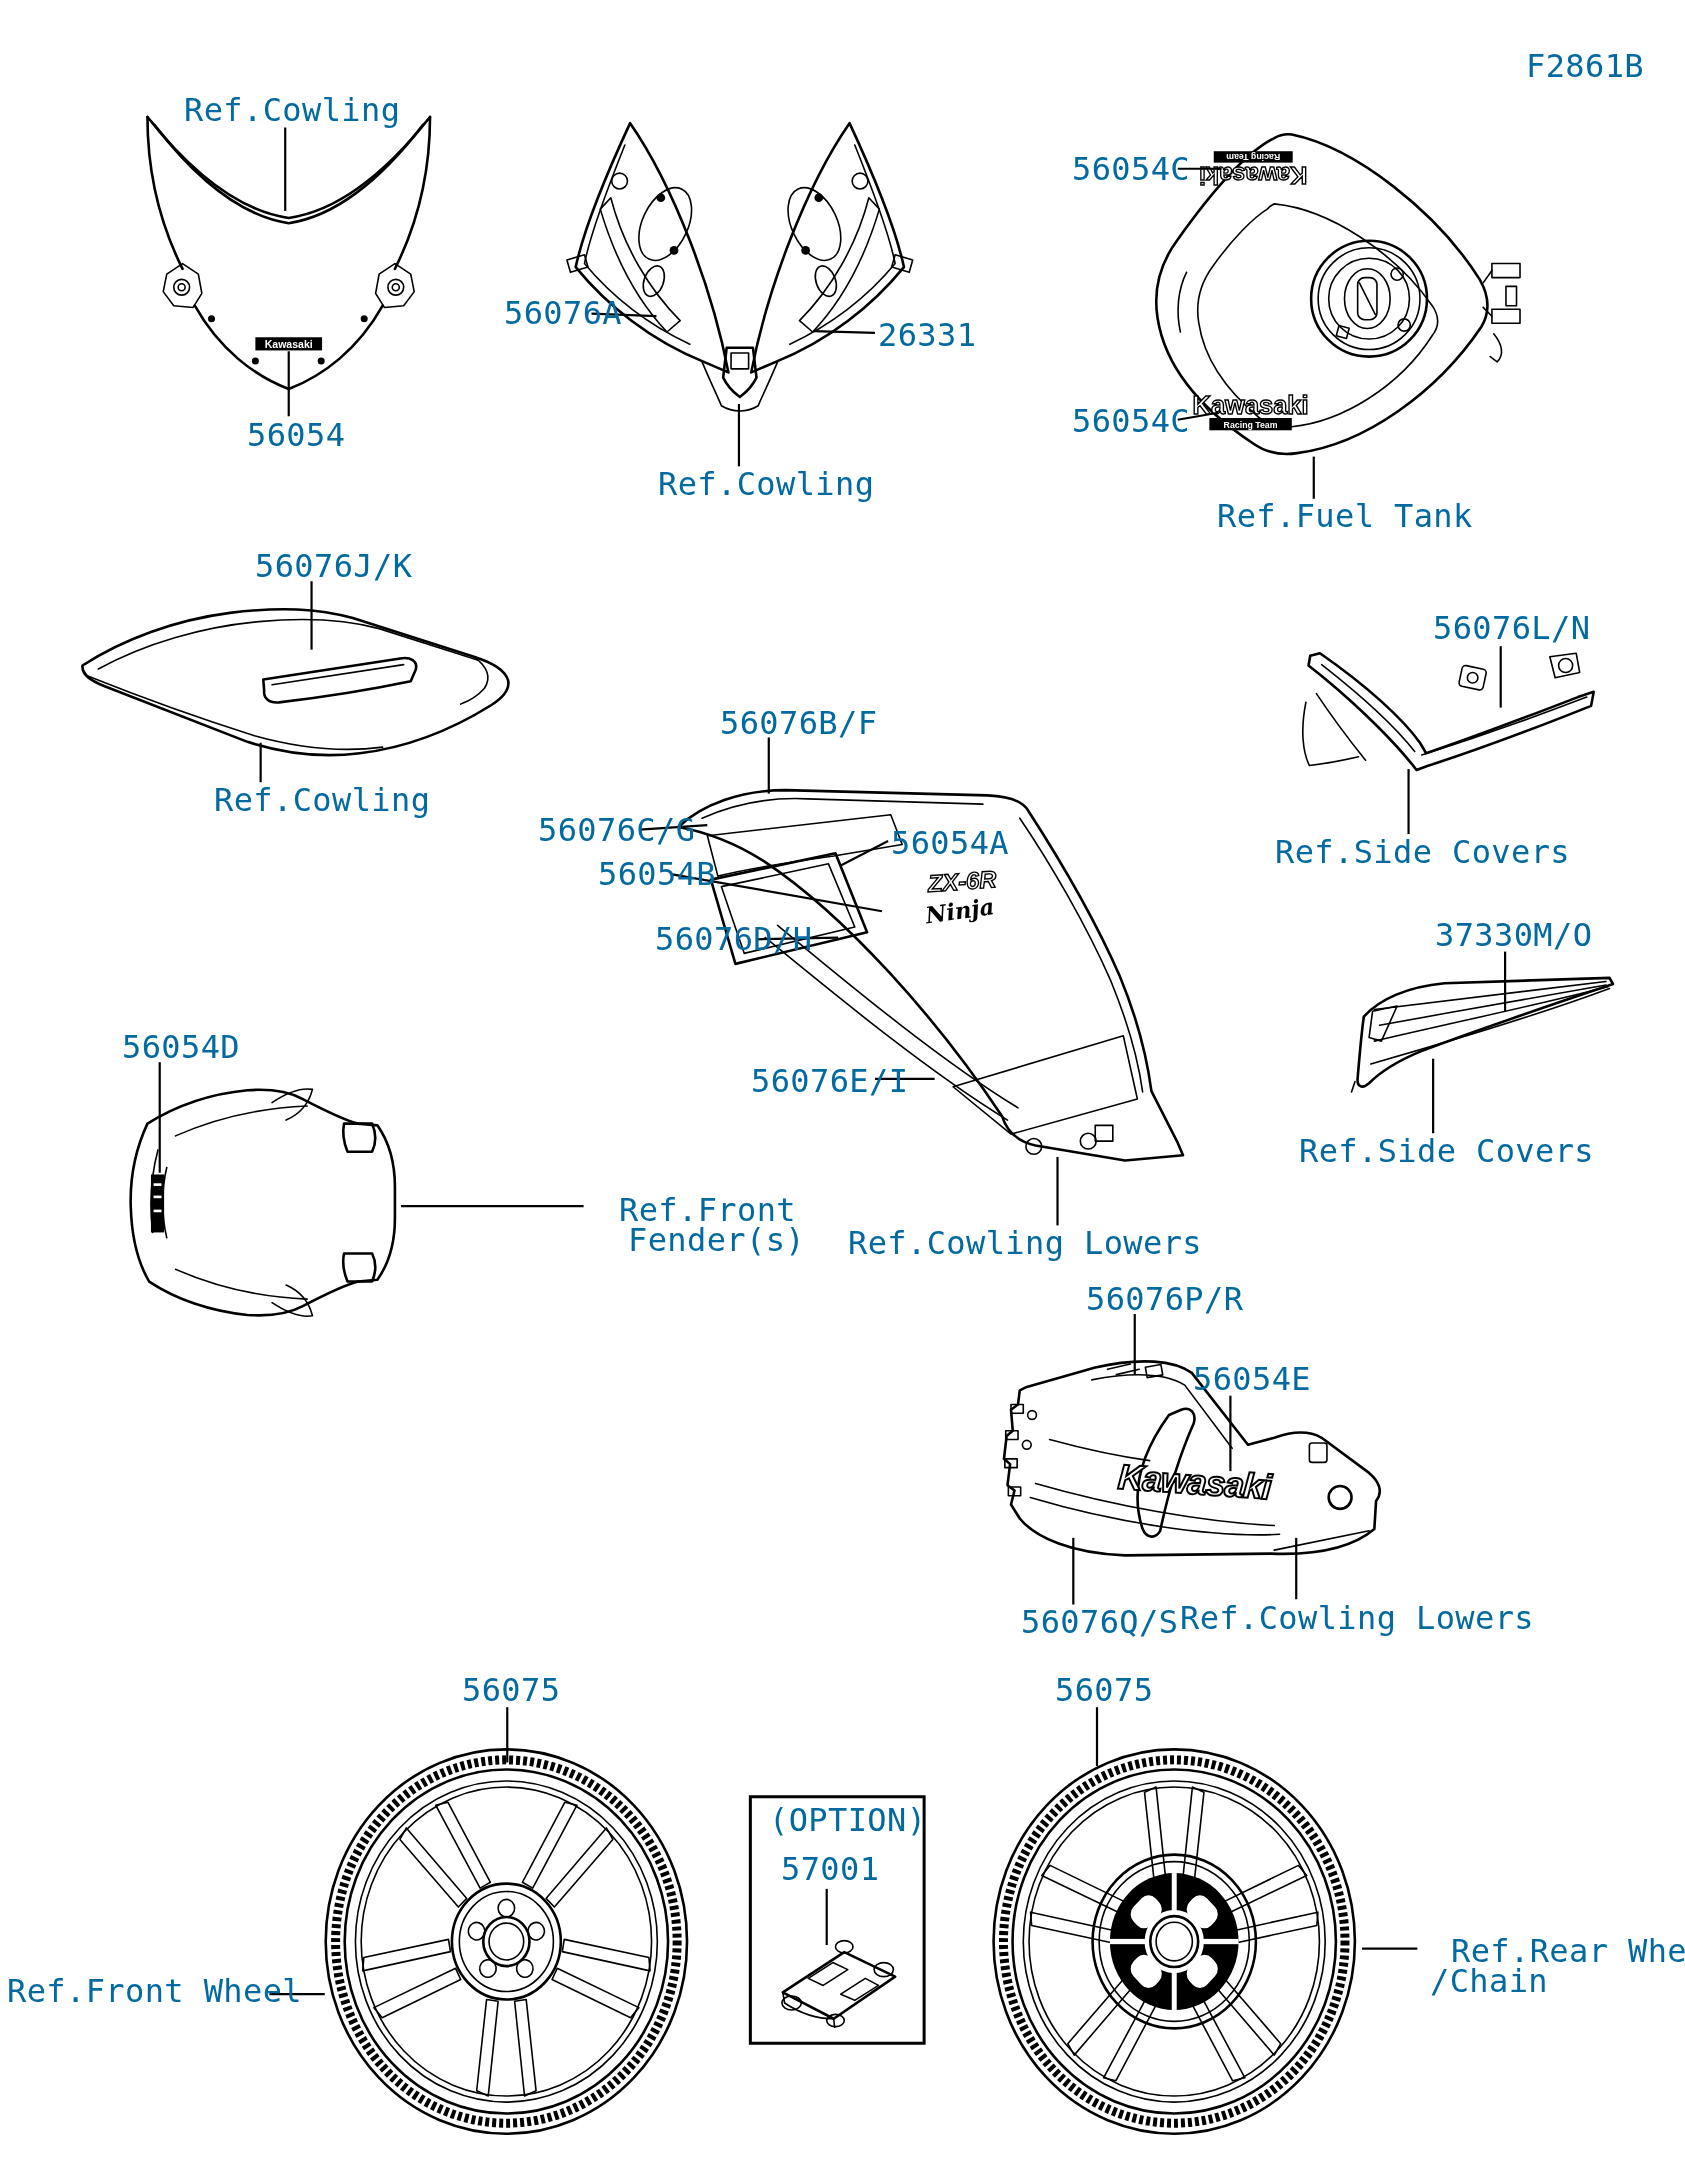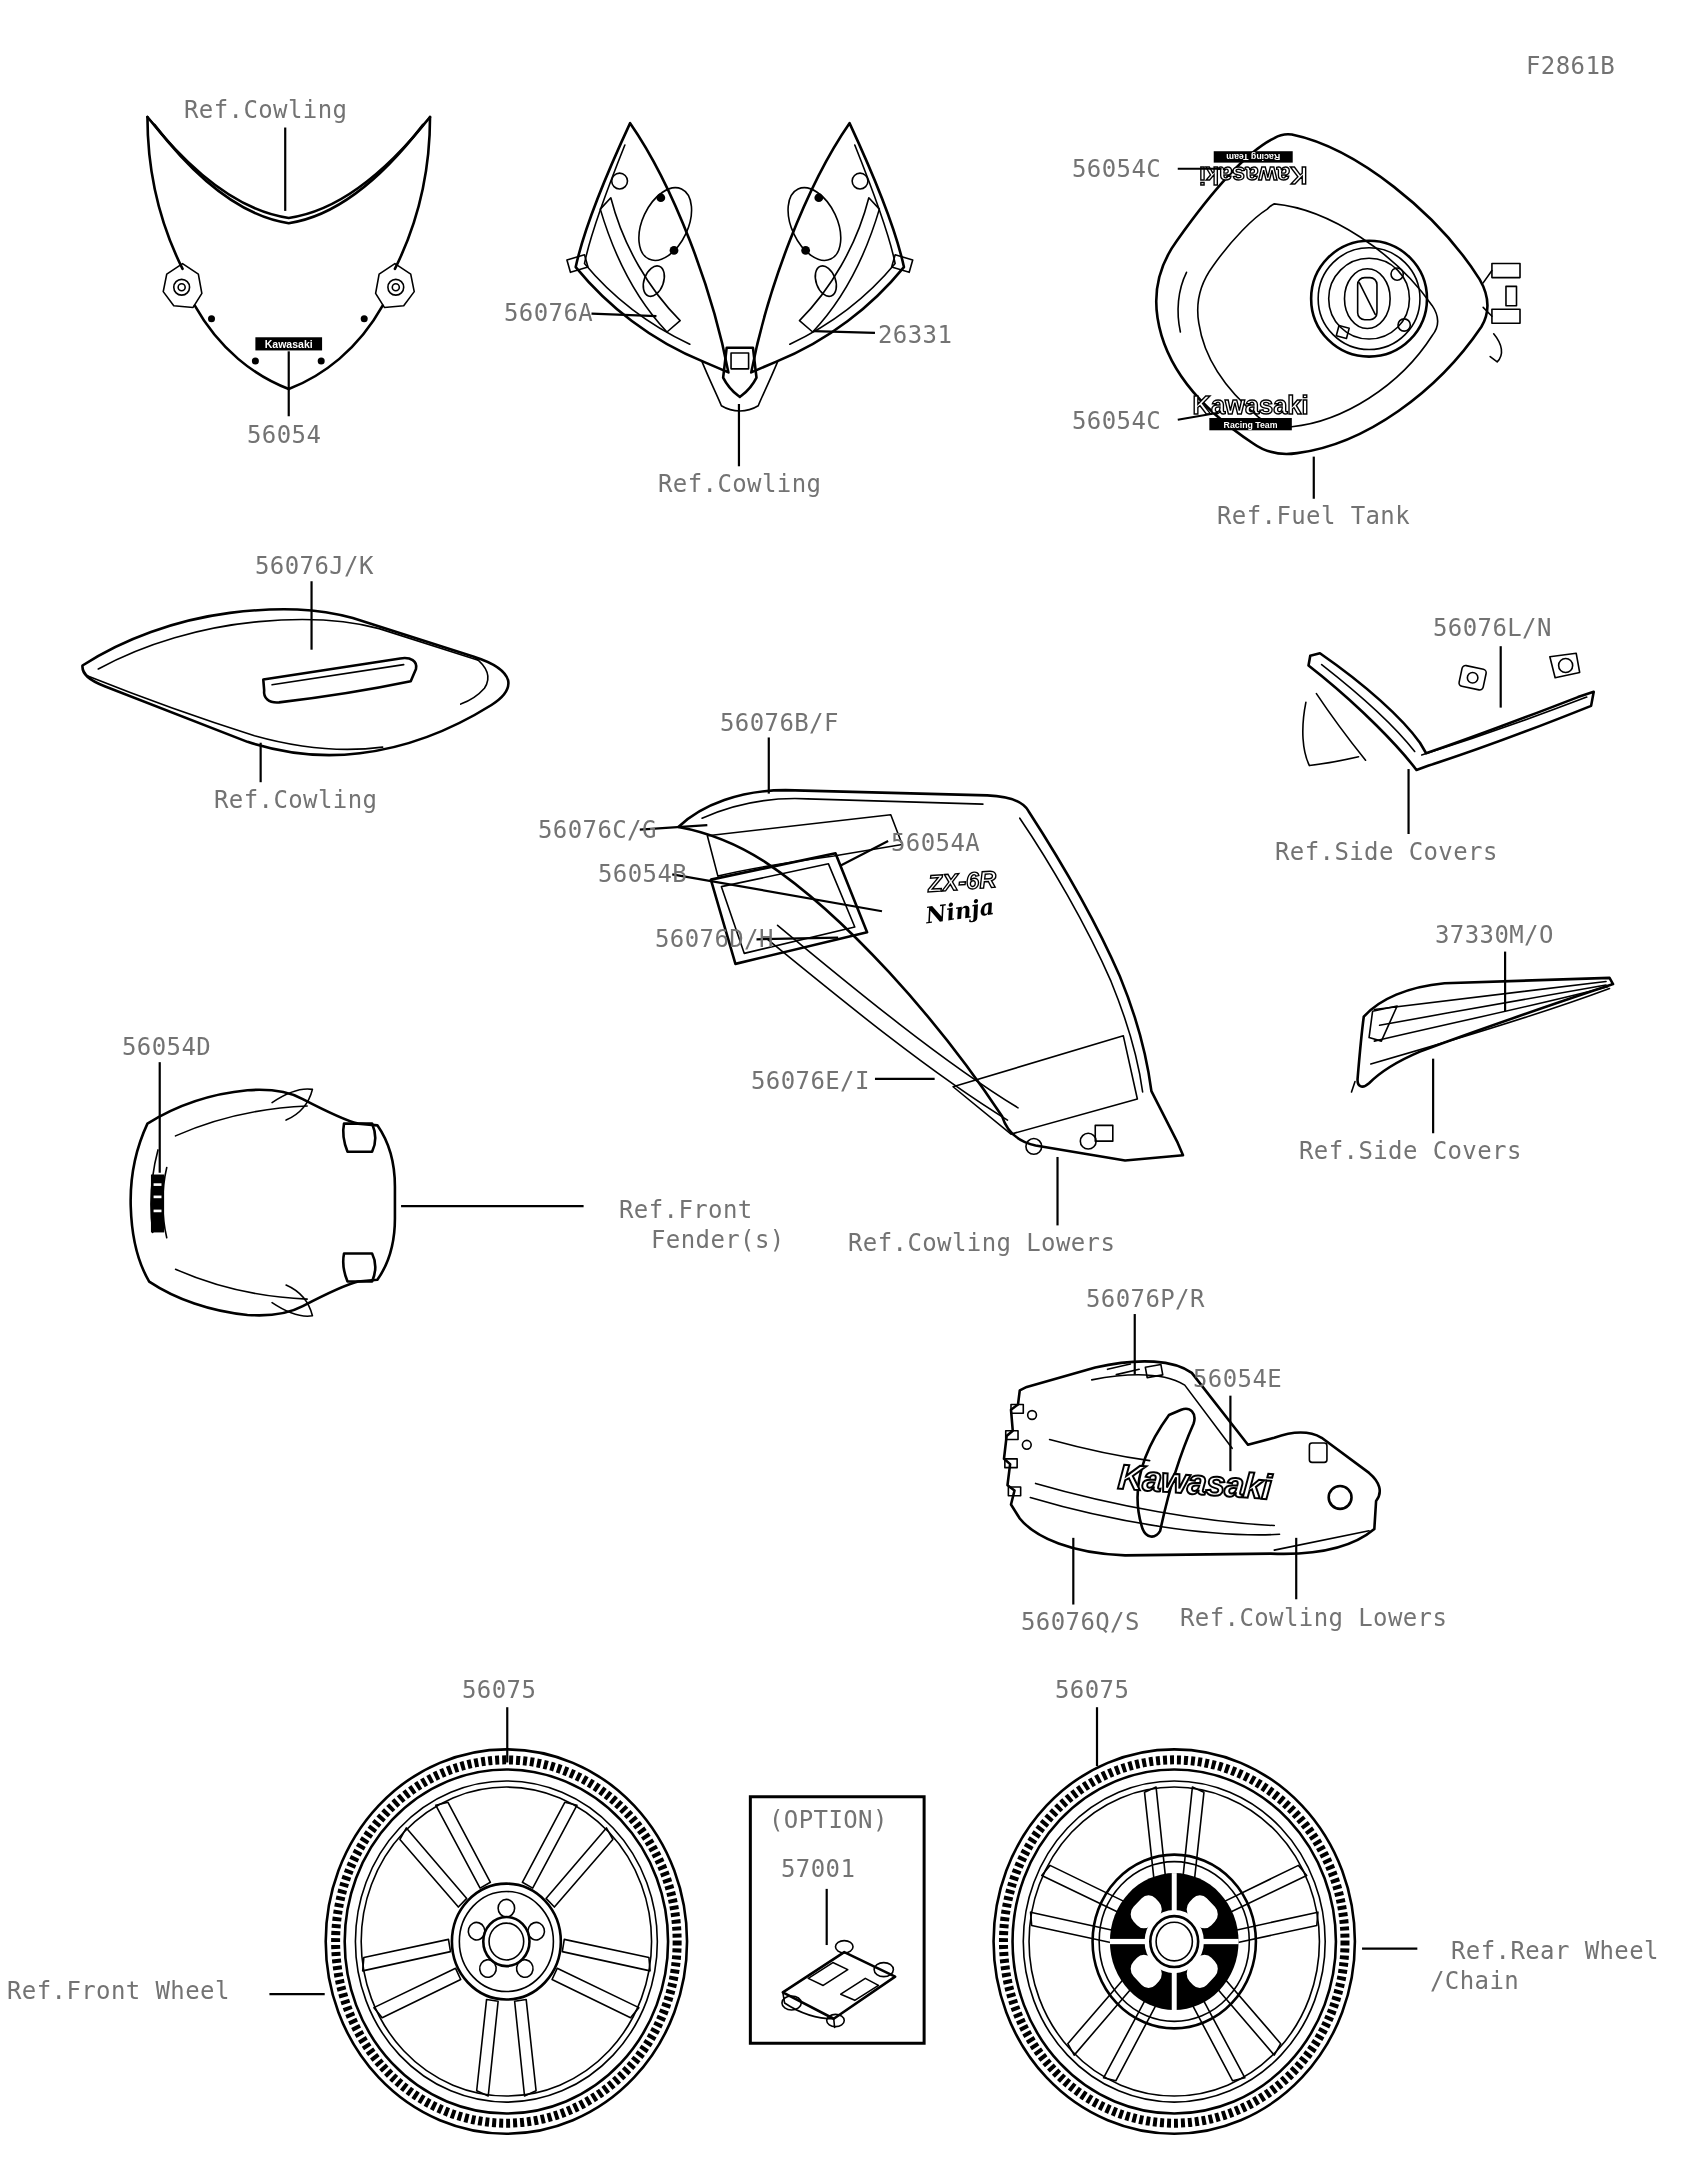--- a/index.html
+++ b/index.html
@@ -1,19 +1,19 @@
 <!DOCTYPE html>
 <html style="font-size:14px"><head>
 <meta charset="utf-8">
 <style>
   html,body{margin:0;padding:0;background:#fff;}
   .page{position:relative;width:1685px;height:2177px;background:#ffffff;overflow:hidden;
         font-family:"DejaVu Sans Mono","Liberation Mono",monospace;color:#000;}
   .art{position:absolute;left:0;top:0;width:1685px;height:2177px;}
-  .lbl{position:absolute;font-size:24px;line-height:30px;letter-spacing:0.4px;white-space:pre;color:#737373;z-index:3;}
+  .lbl{position:absolute;font-size:32px;line-height:30px;letter-spacing:0.4px;white-space:pre;color:#0369a1;z-index:3;}
   .lbl .l2{display:block;margin-left:31px;}
   svg{display:block;}
   svg *{vector-effect:non-scaling-stroke;}
   .o{fill:none;stroke:#000;stroke-width:2.6;stroke-linecap:round;stroke-linejoin:round;}
   .t{fill:none;stroke:#000;stroke-width:1.6;stroke-linecap:round;stroke-linejoin:round;}
   .ldr{stroke:#000;stroke-width:2.2;fill:none;}
   .blk{fill:#000;stroke:none;}
   .logo{font-family:"Liberation Sans",sans-serif;font-weight:bold;}
 </style>
 </head>
@@ -342,21 +342,21 @@
   <div class="lbl" style="left:751px;top:1066px">56076E/I</div>
   <div class="lbl" style="left:848px;top:1228px">Ref.Cowling Lowers</div>
 
   <div class="lbl" style="left:1433px;top:613px">56076L/N</div>
   <div class="lbl" style="left:1275px;top:837px">Ref.Side Covers</div>
 
   <div class="lbl" style="left:1435px;top:920px">37330M/O</div>
   <div class="lbl" style="left:1299px;top:1136px">Ref.Side Covers</div>
 
   <div class="lbl" style="left:122px;top:1032px">56054D</div>
-  <div class="lbl" style="left:588px;top:1195px"><span class="l2">Ref.Front</span><span class="l2" style="margin-left:63px">Fender(s)</span></div>
+  <div class="lbl" style="left:588px;top:1195px"><span class="l2">Ref.Front</span><span class="l2" style="margin-left:40px">Fender(s)</span></div>
 
   <div class="lbl" style="left:1086px;top:1284px">56076P/R</div>
   <div class="lbl" style="left:1193px;top:1364px">56054E</div>
   <div class="lbl" style="left:1021px;top:1607px">56076Q/S</div>
   <div class="lbl" style="left:1180px;top:1603px">Ref.Cowling Lowers</div>
 
   <div class="lbl" style="left:462px;top:1675px">56075</div>
   <div class="lbl" style="left:7px;top:1976px">Ref.Front Wheel</div>
 
   <div class="lbl" style="left:1055px;top:1675px">56075</div>

